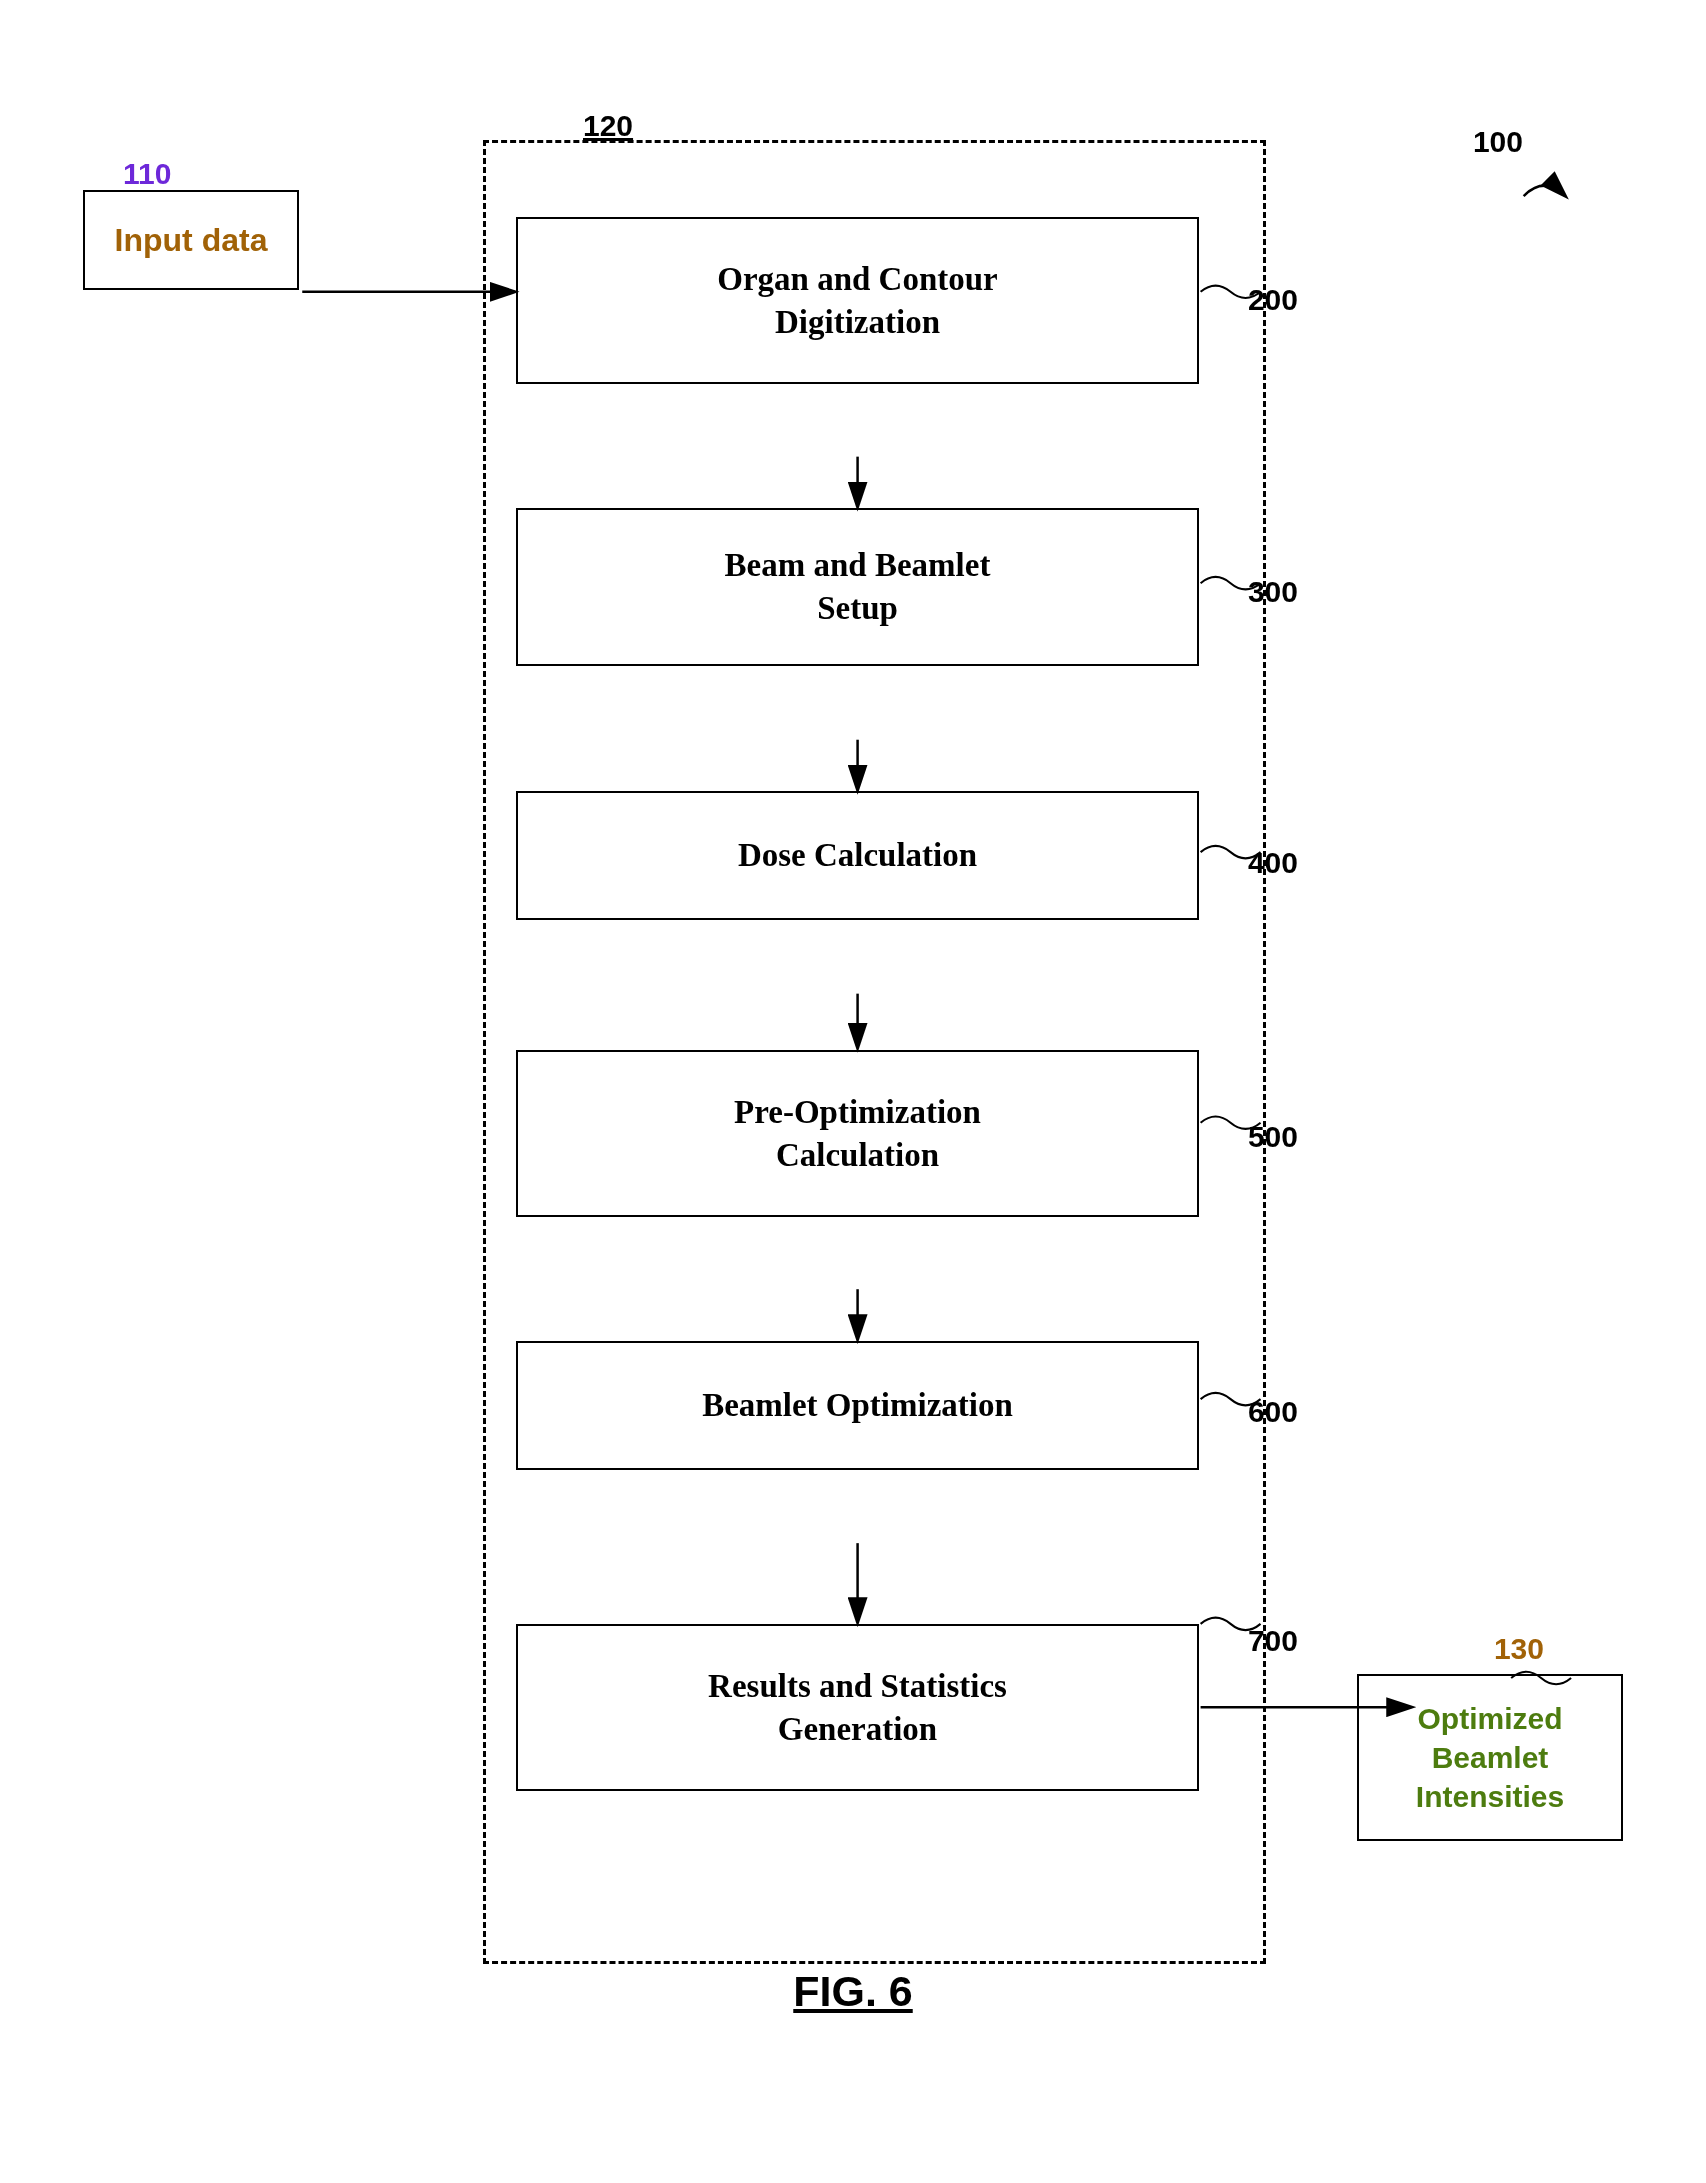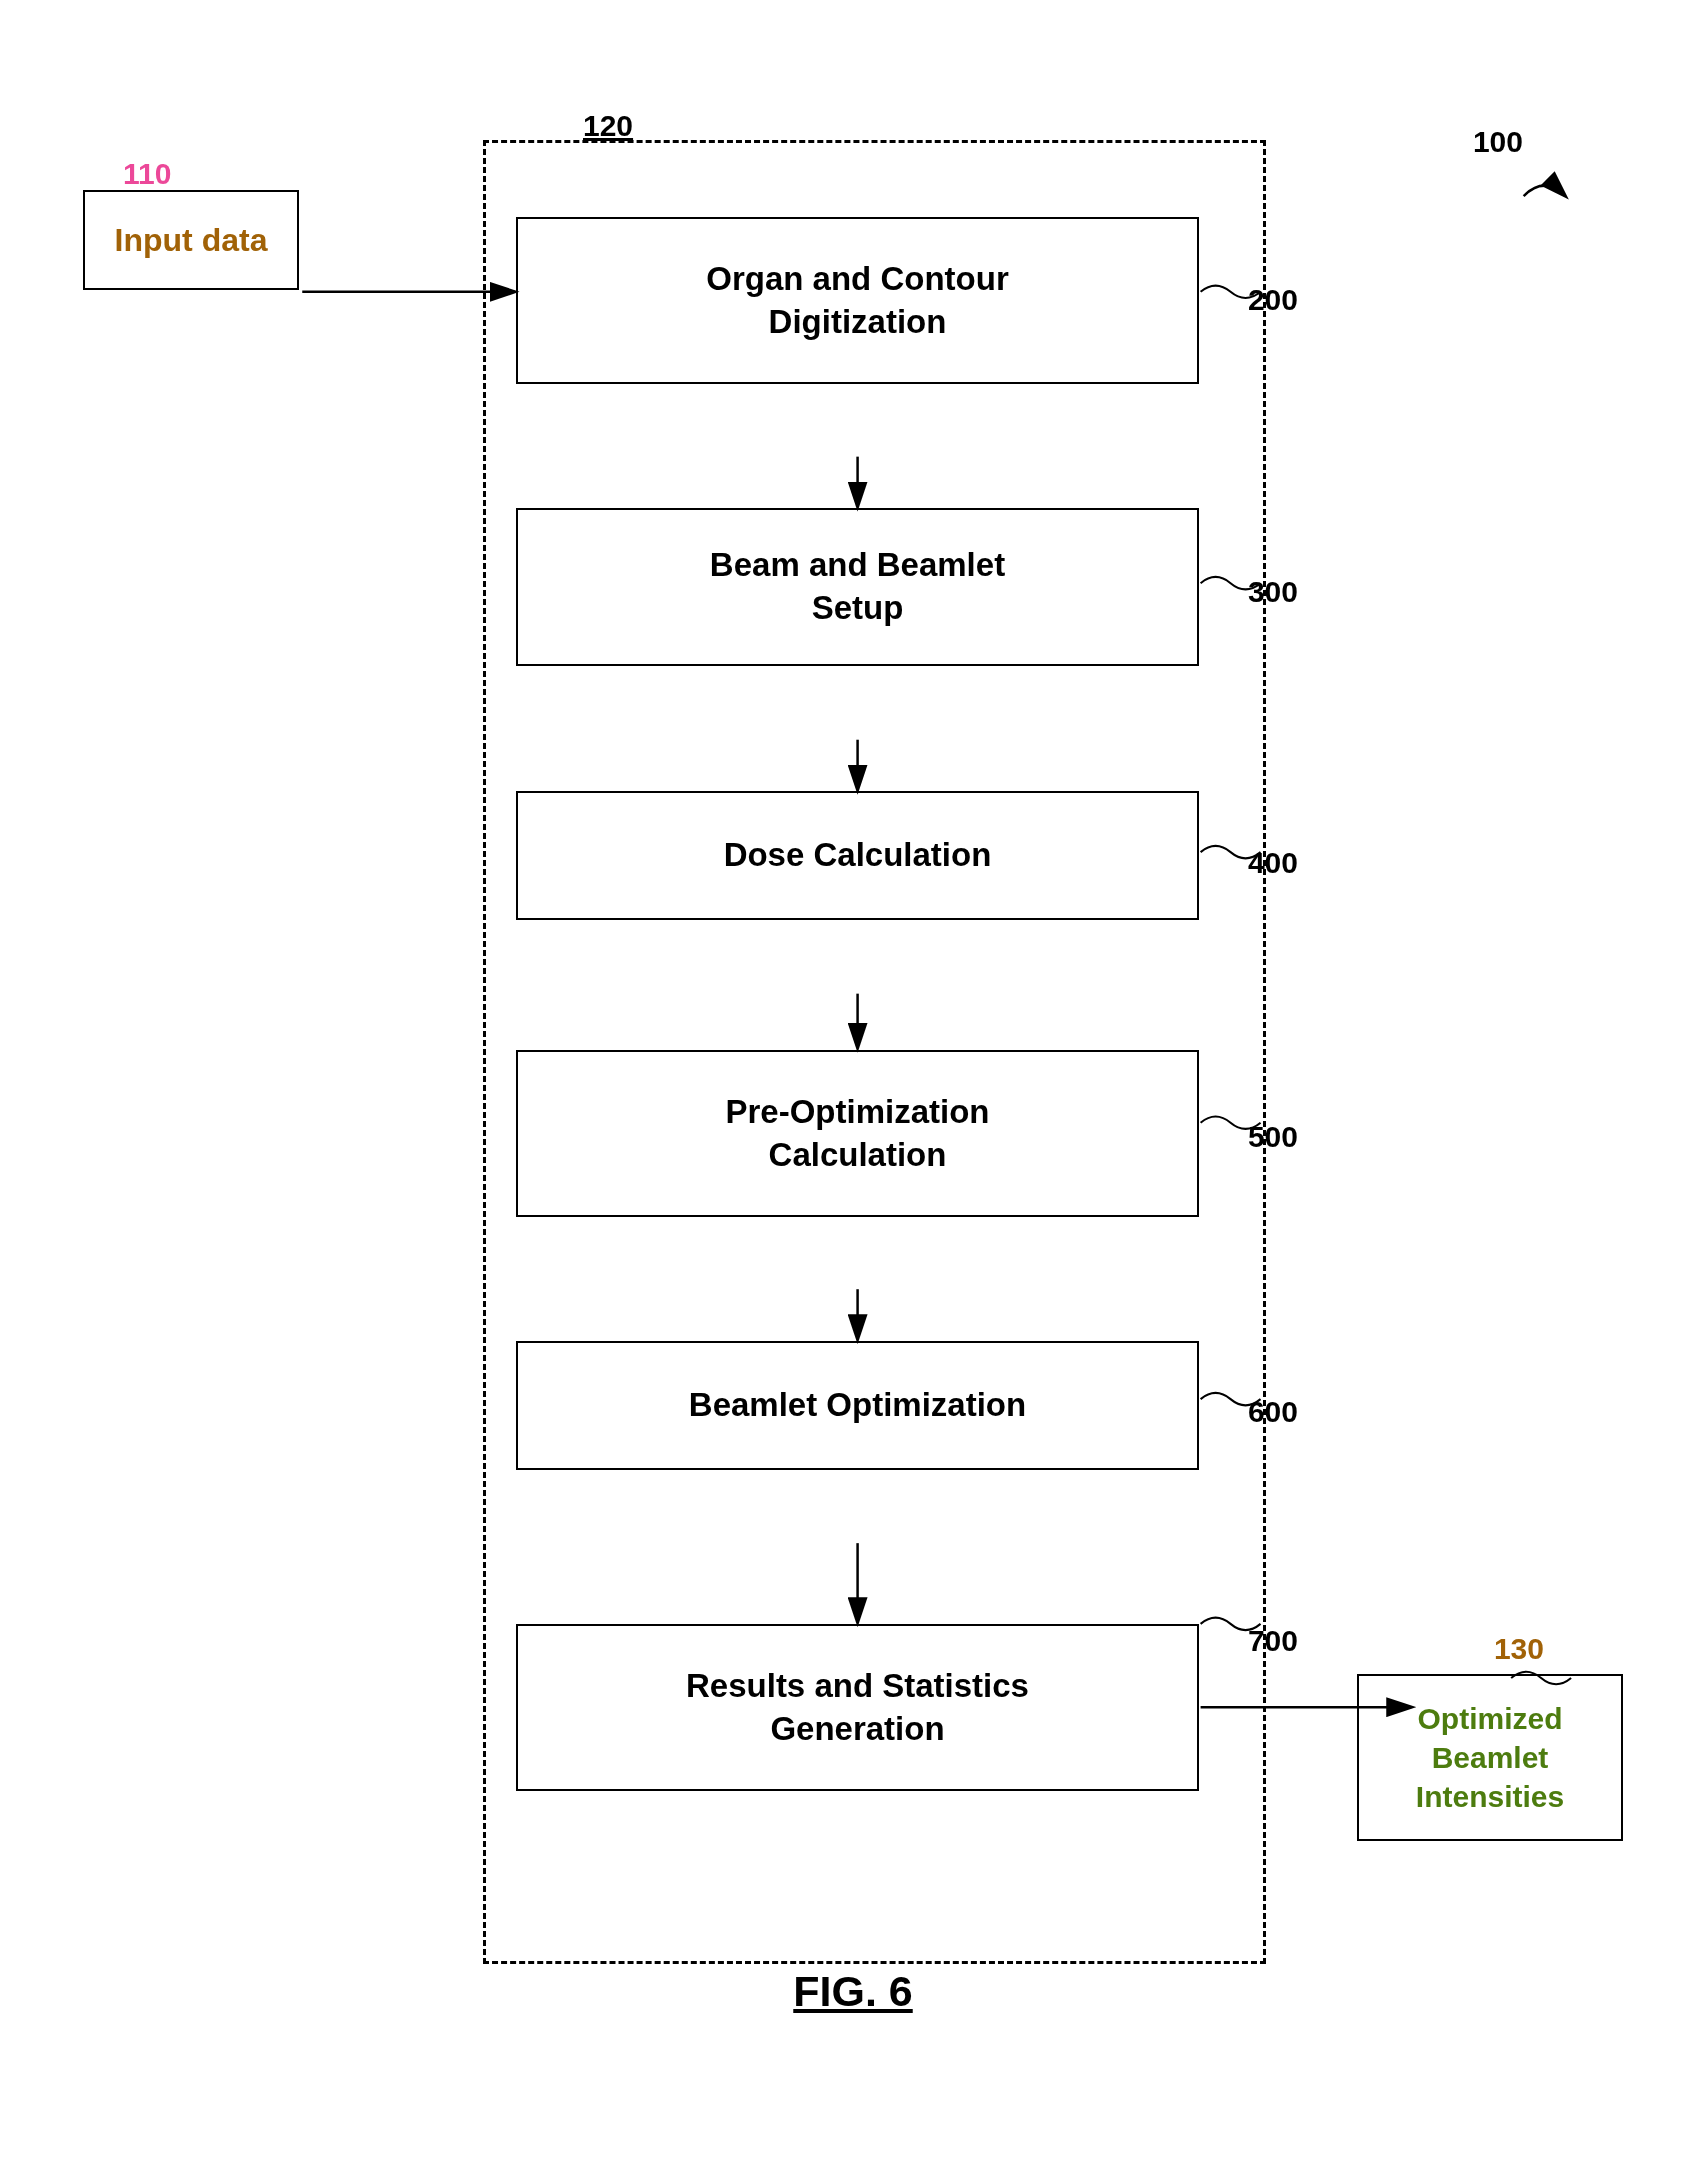--- a/index.html
+++ b/index.html
@@ -20,21 +20,21 @@
       height: 2082px;
     }
 
     
     .label-110 {
       position: absolute;
       top: 90px;
       left: 123px;
       font-size: 30px;
       font-weight: bold;
-      color: #ec4899;
+      color: #6d28d9;
     }
 
     
     .label-100 {
       position: absolute;
       top: 58px;
       right: 183px;
       font-size: 30px;
       font-weight: bold;
       color: #000;
@@ -94,20 +94,21 @@
       align-items: center;
       justify-content: center;
       text-align: center;
     }
 
     .process-box span {
       font-size: 33px;
       font-weight: bold;
       color: #000;
       line-height: 1.3;
+      font-family: Liberation Serif, serif;
     }
 
     
     .box-organ {
       top: 150px;
       height: 167px;
     }
 
     .box-beam {
       top: 441px;

